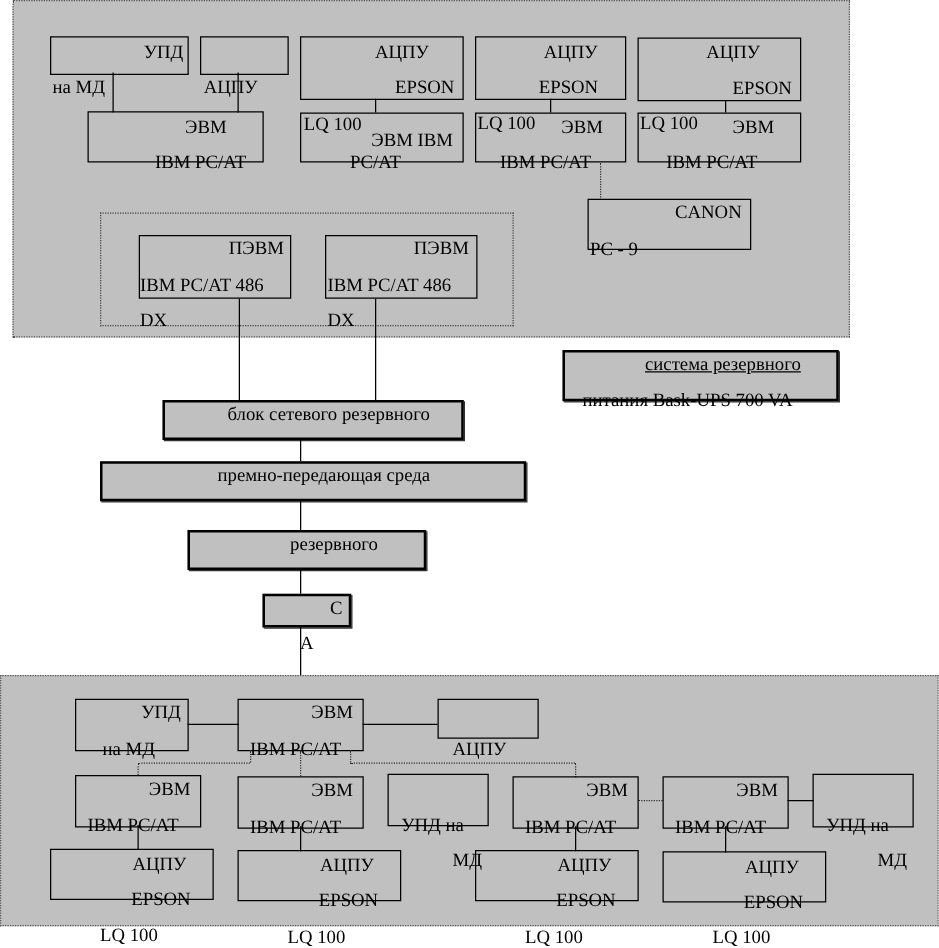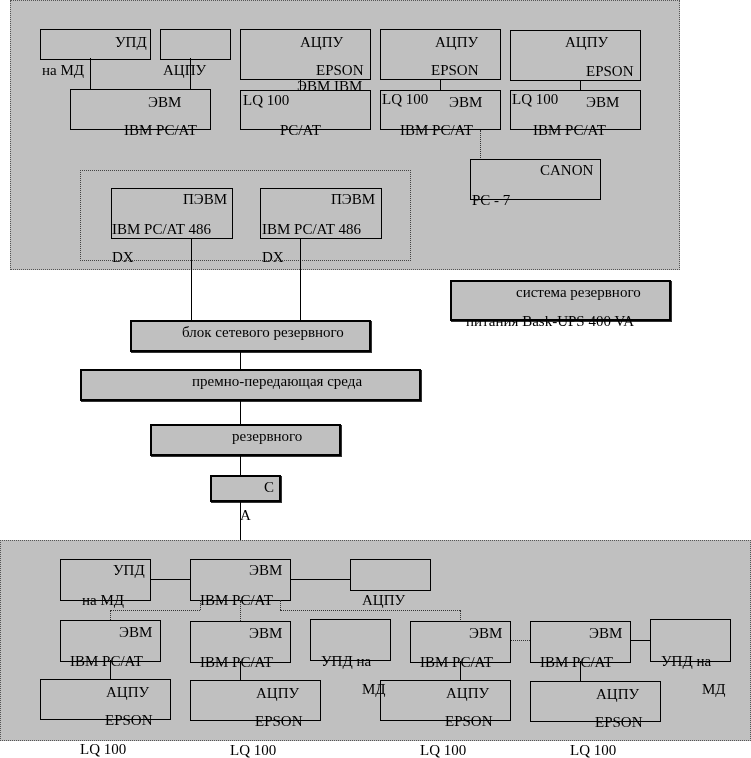--- a/index.html
+++ b/index.html
@@ -44,72 +44,72 @@
 <div class="vl" style="left:300px;top:79px;height:11px;"></div>
 <div class="vl" style="left:440px;top:79px;height:11px;"></div>
 <div class="vl" style="left:580px;top:80px;height:10px;"></div>
 
 <div class="box" style="left:70px;top:89px;width:141px;height:41px;"></div>
 <span class="t" style="left:148px;top:95px;">ЭВМ</span>
 <span class="t" style="left:124px;top:123px;">IBM PC/AT</span>
 
 <div class="box" style="left:240px;top:90px;width:131px;height:40px;"></div>
 <span class="t" style="left:243px;top:93px;">LQ 100</span>
-<span class="t" style="left:297px;top:79px;">ЭВМ IBM</span>
+<span class="t" style="left:297px;top:106px;">ЭВМ IBM</span>
 <span class="t" style="left:280px;top:123px;">PC/AT</span>
 
 <div class="box" style="left:380px;top:90px;width:121px;height:40px;"></div>
 <span class="t" style="left:382px;top:92px;">LQ 100</span>
 <span class="t" style="left:449px;top:95px;">ЭВМ</span>
 <span class="t" style="left:400px;top:123px;">IBM PC/AT</span>
 
 <div class="box" style="left:510px;top:90px;width:131px;height:40px;"></div>
 <span class="t" style="left:512px;top:92px;">LQ 100</span>
 <span class="t" style="left:586px;top:95px;">ЭВМ</span>
 <span class="t" style="left:533px;top:123px;">IBM PC/AT</span>
 
 <div class="vd" style="left:480px;top:130px;height:30px;"></div>
 <div class="box" style="left:470px;top:159px;width:131px;height:41px;"></div>
 <span class="t" style="left:540px;top:163px;">CANON</span>
-<span class="t" style="left:472px;top:193px;">PC - 7</span>
+<span class="t" style="left:472px;top:193px;">PC - 9</span>
 
 <div class="group" style="left:80px;top:170px;width:331px;height:91px;"></div>
 <div class="box" style="left:111px;top:188px;width:122px;height:51px;"></div>
 <span class="t" style="left:183px;top:192px;">ПЭВМ</span>
 <span class="t" style="left:112px;top:222px;">IBM  PC/AT  486</span>
 <span class="t" style="left:112px;top:250px;">DX</span>
 
 <div class="box" style="left:260px;top:188px;width:122px;height:51px;"></div>
 <span class="t" style="left:331px;top:192px;">ПЭВМ</span>
 <span class="t" style="left:262px;top:222px;">IBM  PC/AT  486</span>
 <span class="t" style="left:262px;top:250px;">DX</span>
 
 <div class="vl" style="left:191px;top:239px;height:82px;"></div>
 <div class="vl" style="left:300px;top:239px;height:82px;"></div>
 
 <div class="box filled" style="left:130px;top:320px;width:241px;height:32px;"></div>
 <span class="t" style="left:182px;top:325px;">блок сетевого резервного</span>
 
 <div class="vl" style="left:240px;top:351px;height:19px;"></div>
 <div class="box filled" style="left:80px;top:369px;width:341px;height:32px;"></div>
-<span class="t" style="left:192px;top:374px;text-align:center;">премно-передающая среда</span>
+<span class="t" style="left:174px;top:374px;text-align:center;">премно-передающая среда</span>
 
 <div class="vl" style="left:240px;top:400px;height:25px;"></div>
 <div class="box filled" style="left:150px;top:424px;width:191px;height:32px;"></div>
 <span class="t" style="left:232px;top:429px;">резервного</span>
 
 <div class="vl" style="left:240px;top:455px;height:21px;"></div>
 <div class="box filled" style="left:210px;top:475px;width:71px;height:27px;"></div>
 <span class="t" style="left:264px;top:480px;">С</span>
 <span class="t" style="left:240px;top:508px;">А</span>
 <div class="vl" style="left:240px;top:501px;height:59px;"></div>
 
 <div class="box filled" style="left:450px;top:280px;width:221px;height:41px;"></div>
-<span class="t" style="left:516px;top:285px;">система резервного</span>
-<span class="t" style="left:466px;top:314px;">питания Bask-UPS 400 VA</span>
+<span class="t" style="left:516px;top:285px;text-decoration:underline;">система резервного</span>
+<span class="t" style="left:466px;top:314px;">питания Bask-UPS 700 VA</span>
 
 <div class="panel" style="left:0;top:540px;width:751px;height:201px;"></div>
 
 <div class="box" style="left:60px;top:559px;width:91px;height:42px;"></div>
 <span class="t" style="left:113px;top:563px;">УПД</span>
 <span class="t" style="left:82px;top:593px;">на МД</span>
 
 <div class="hl" style="left:150px;top:579px;width:41px;"></div>
 <div class="box" style="left:190px;top:559px;width:101px;height:42px;"></div>
 <span class="t" style="left:249px;top:563px;">ЭВМ</span>

